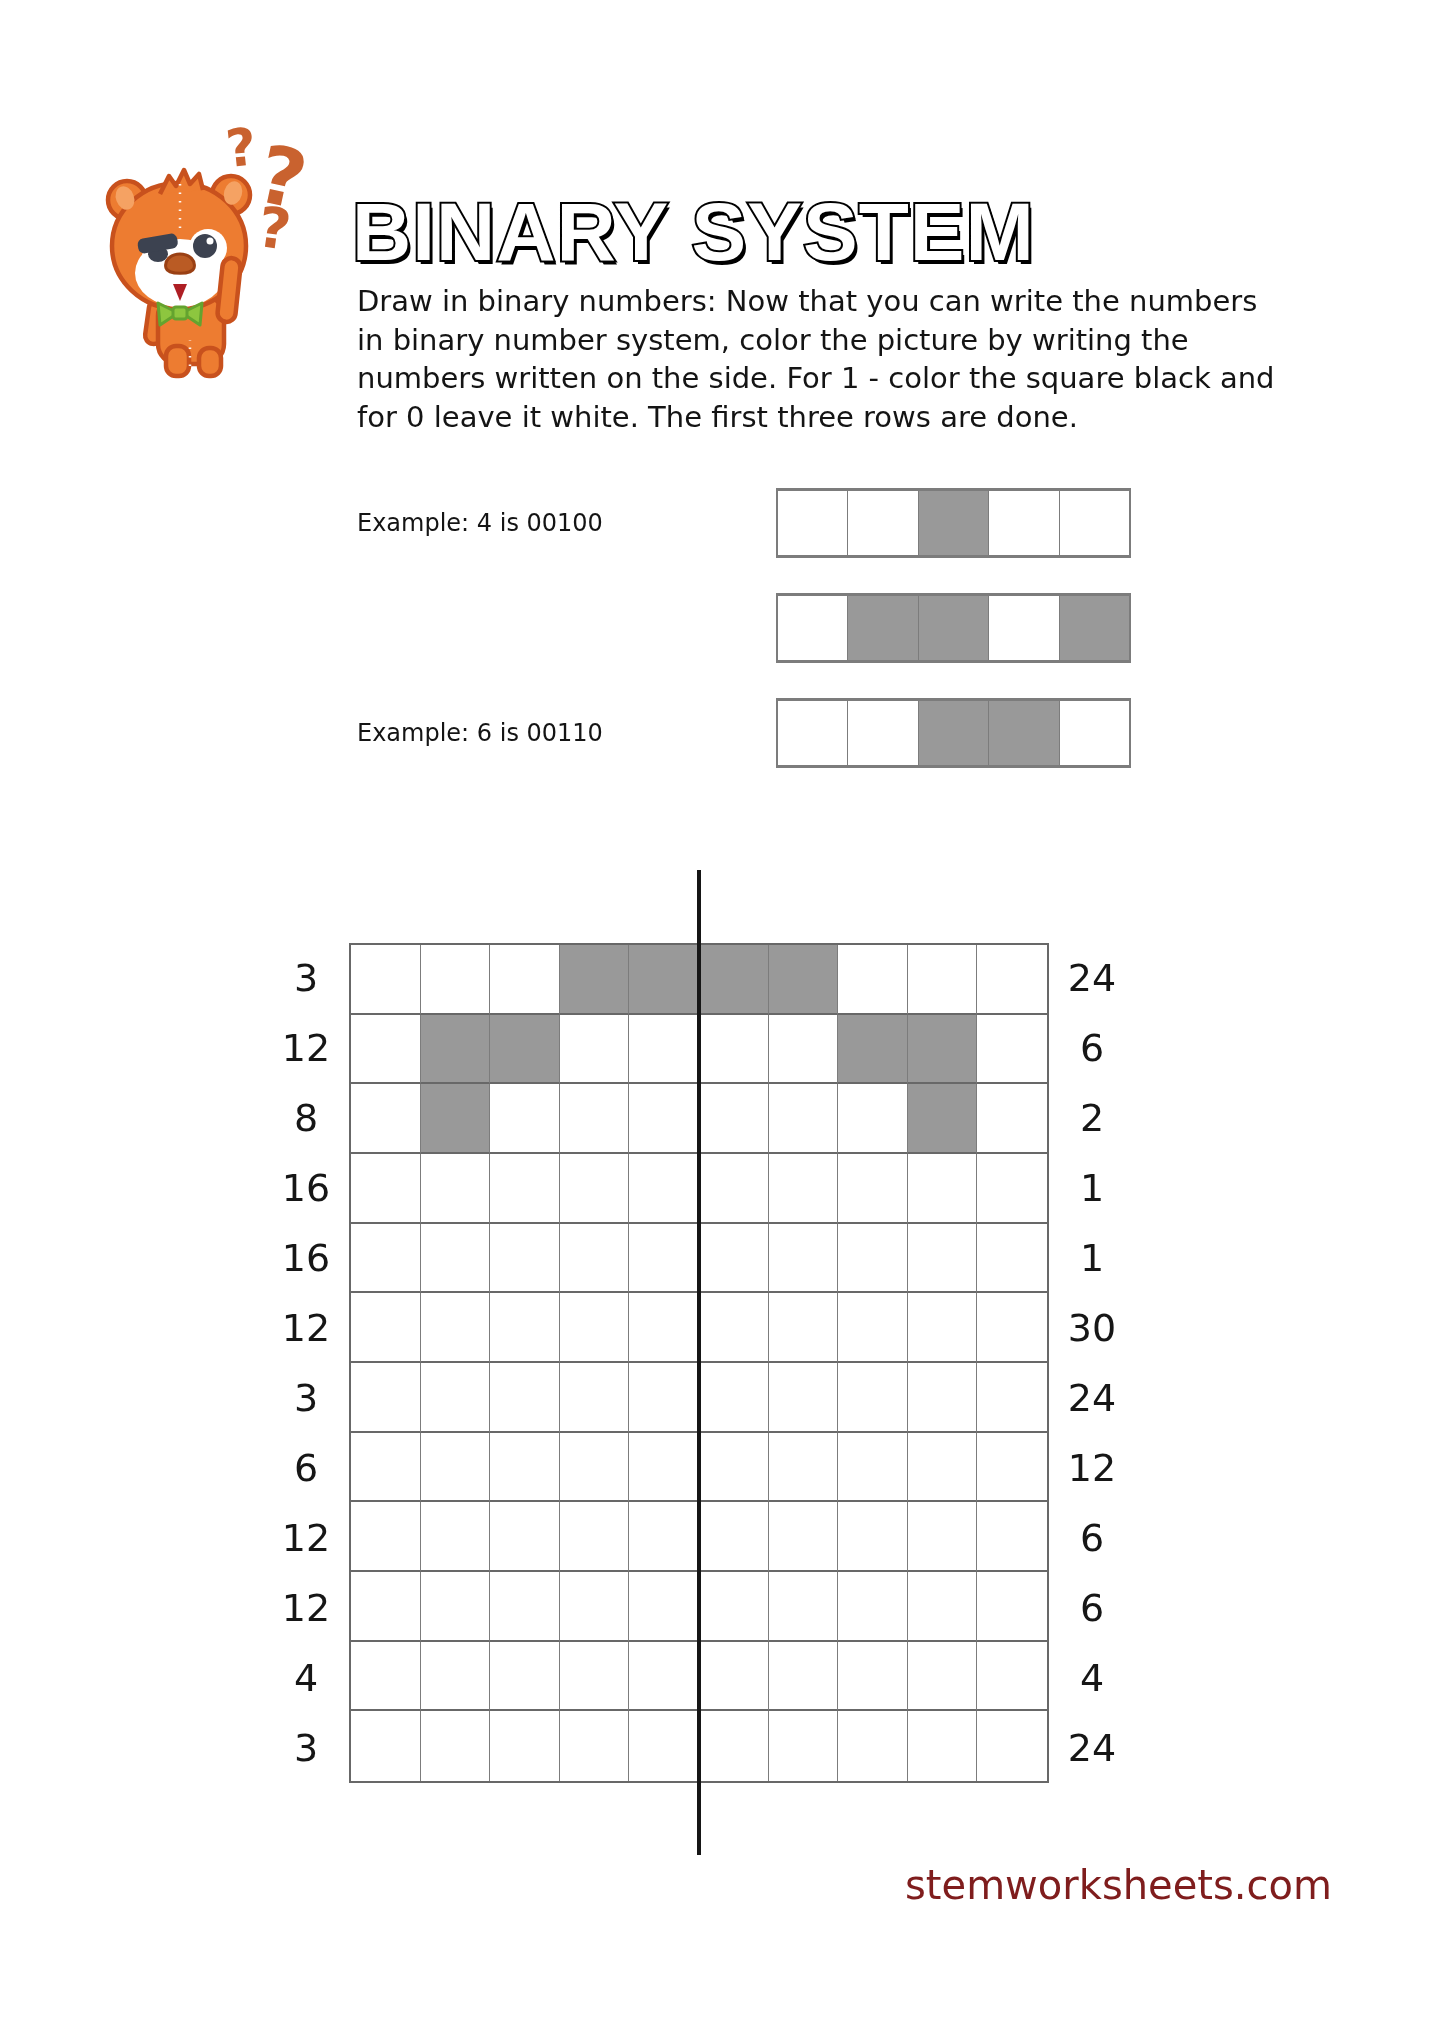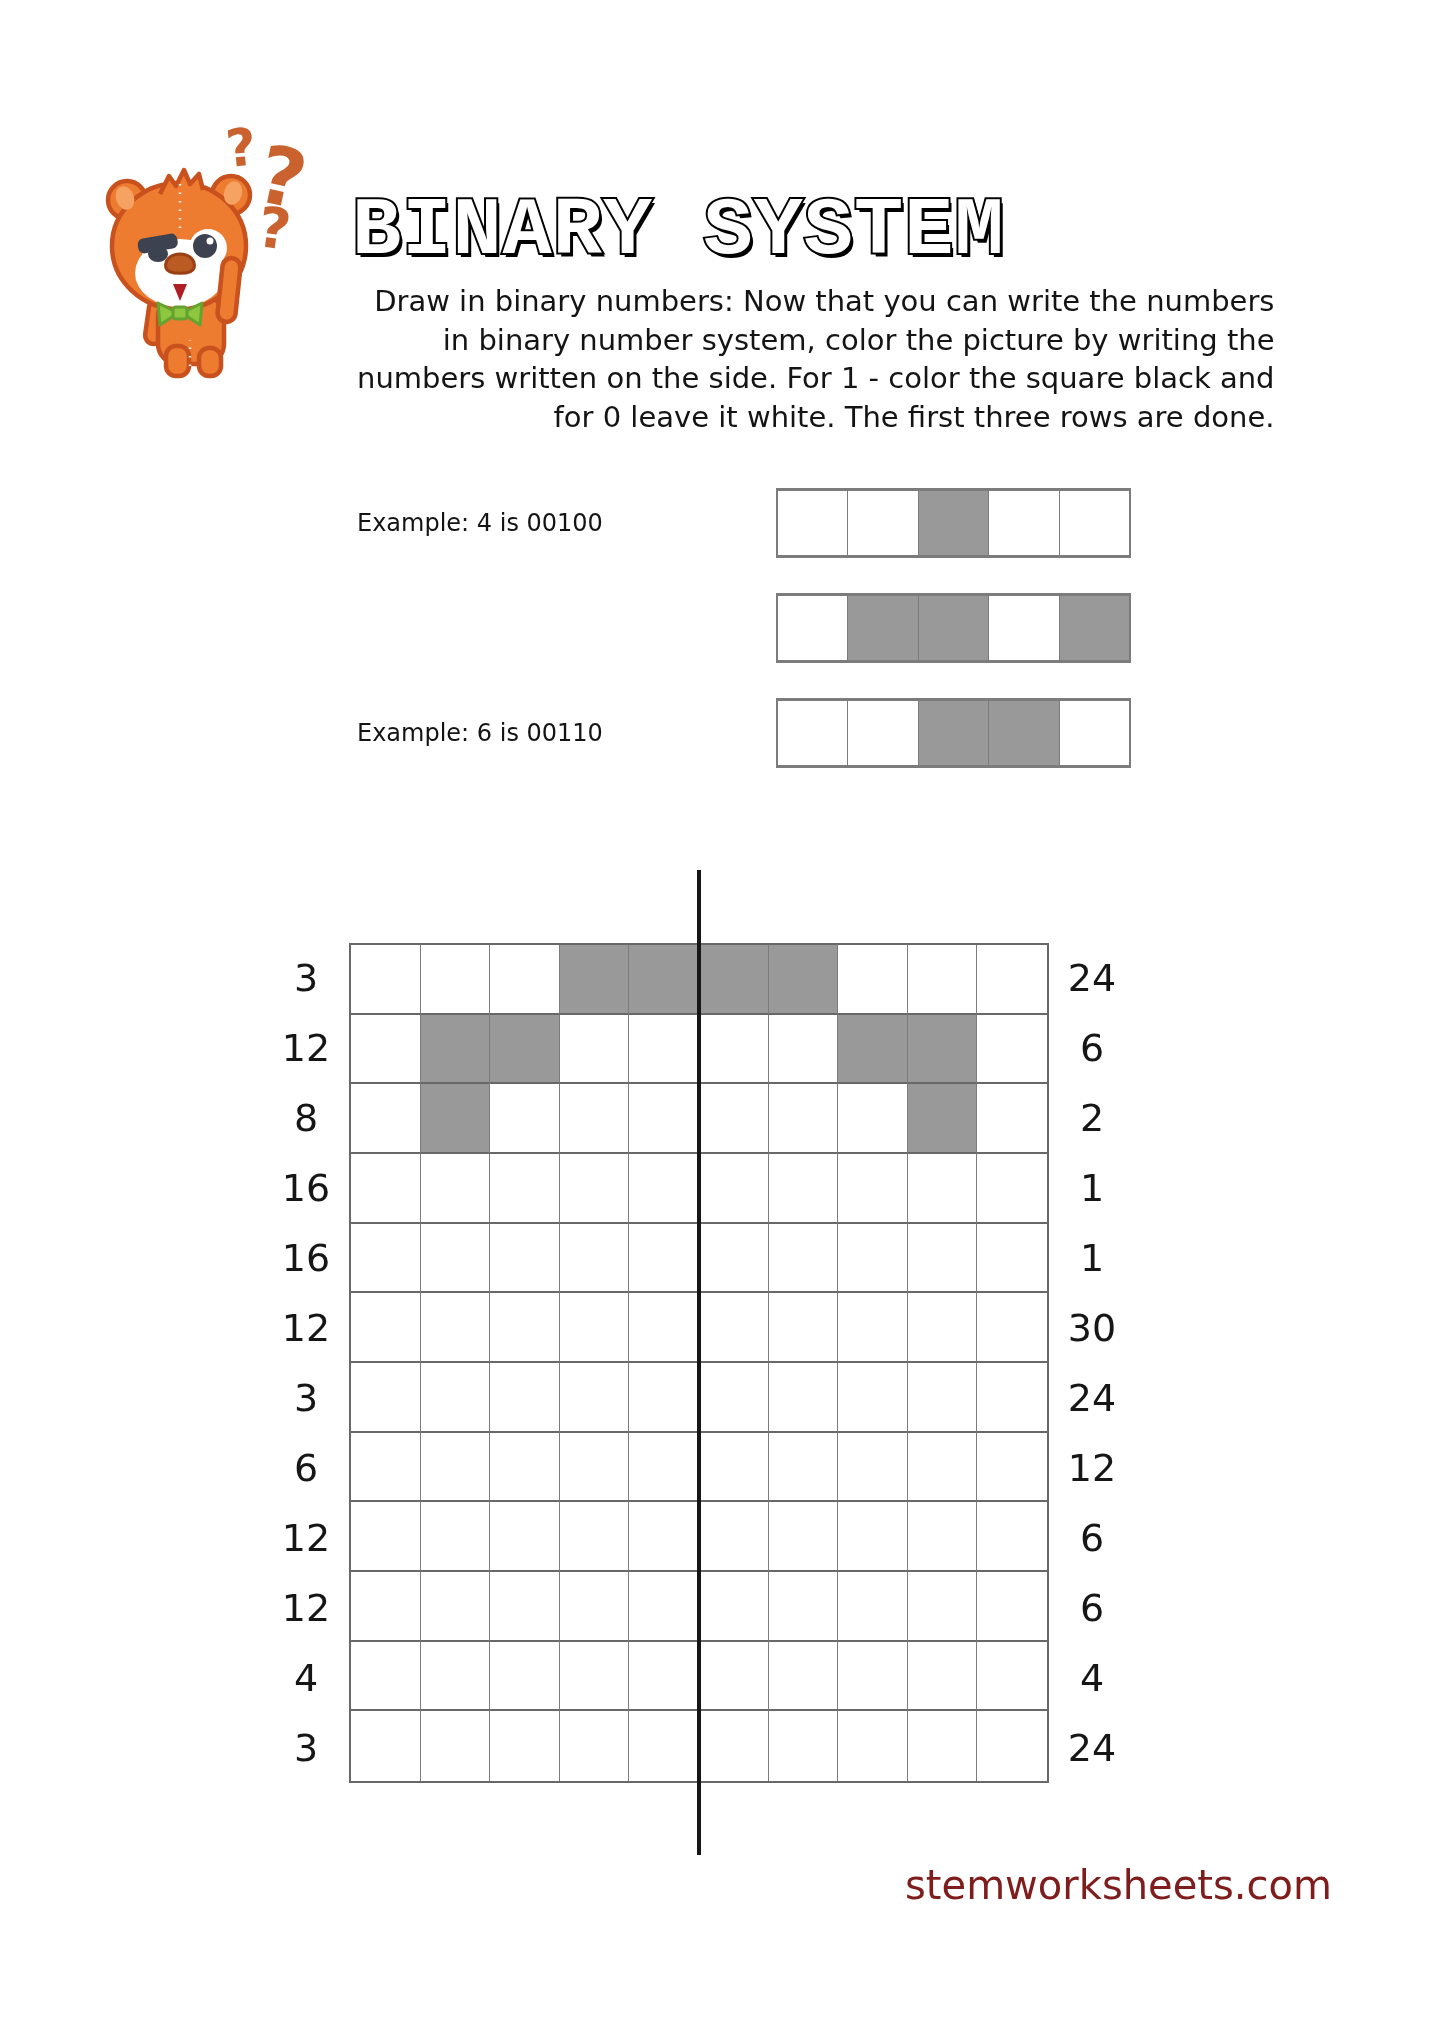--- a/index.html
+++ b/index.html
@@ -9,34 +9,33 @@
     background:#ffffff;
     margin:0 auto;
     overflow:hidden;
     font-family:"DejaVu Sans","Liberation Sans",sans-serif;
     color:#111;
   }
   
   .bear{position:absolute;left:92px;top:118px;width:225px;height:268px;}
   .title{
     position:absolute;left:352px;top:136px;
-    font-family:Liberation Mono, monospace;
+    font-family:Liberation Sans, sans-serif;
     font-weight:700;font-size:82px;line-height:1;letter-spacing:1px;
     color:#ffffff;
     -webkit-text-stroke:4px #000;
     paint-order:stroke fill;
     text-shadow:3px 4px 0 #000;
     white-space:nowrap;
   }
   .intro{
     position:absolute;left:357px;top:253px;
     font-size:29px;line-height:38.5px;
     white-space:pre-line;
     color:#141414;
-    text-align:right;
   }
   
   .example-label{
     position:absolute;left:357px;height:70px;line-height:70px;
     font-size:24px;white-space:nowrap;color:#141414;
   }
   .example-grid{
     position:absolute;left:776px;width:355px;height:70px;
     box-sizing:border-box;
     border:2px solid var(--grid-line,#7e7e7e);

